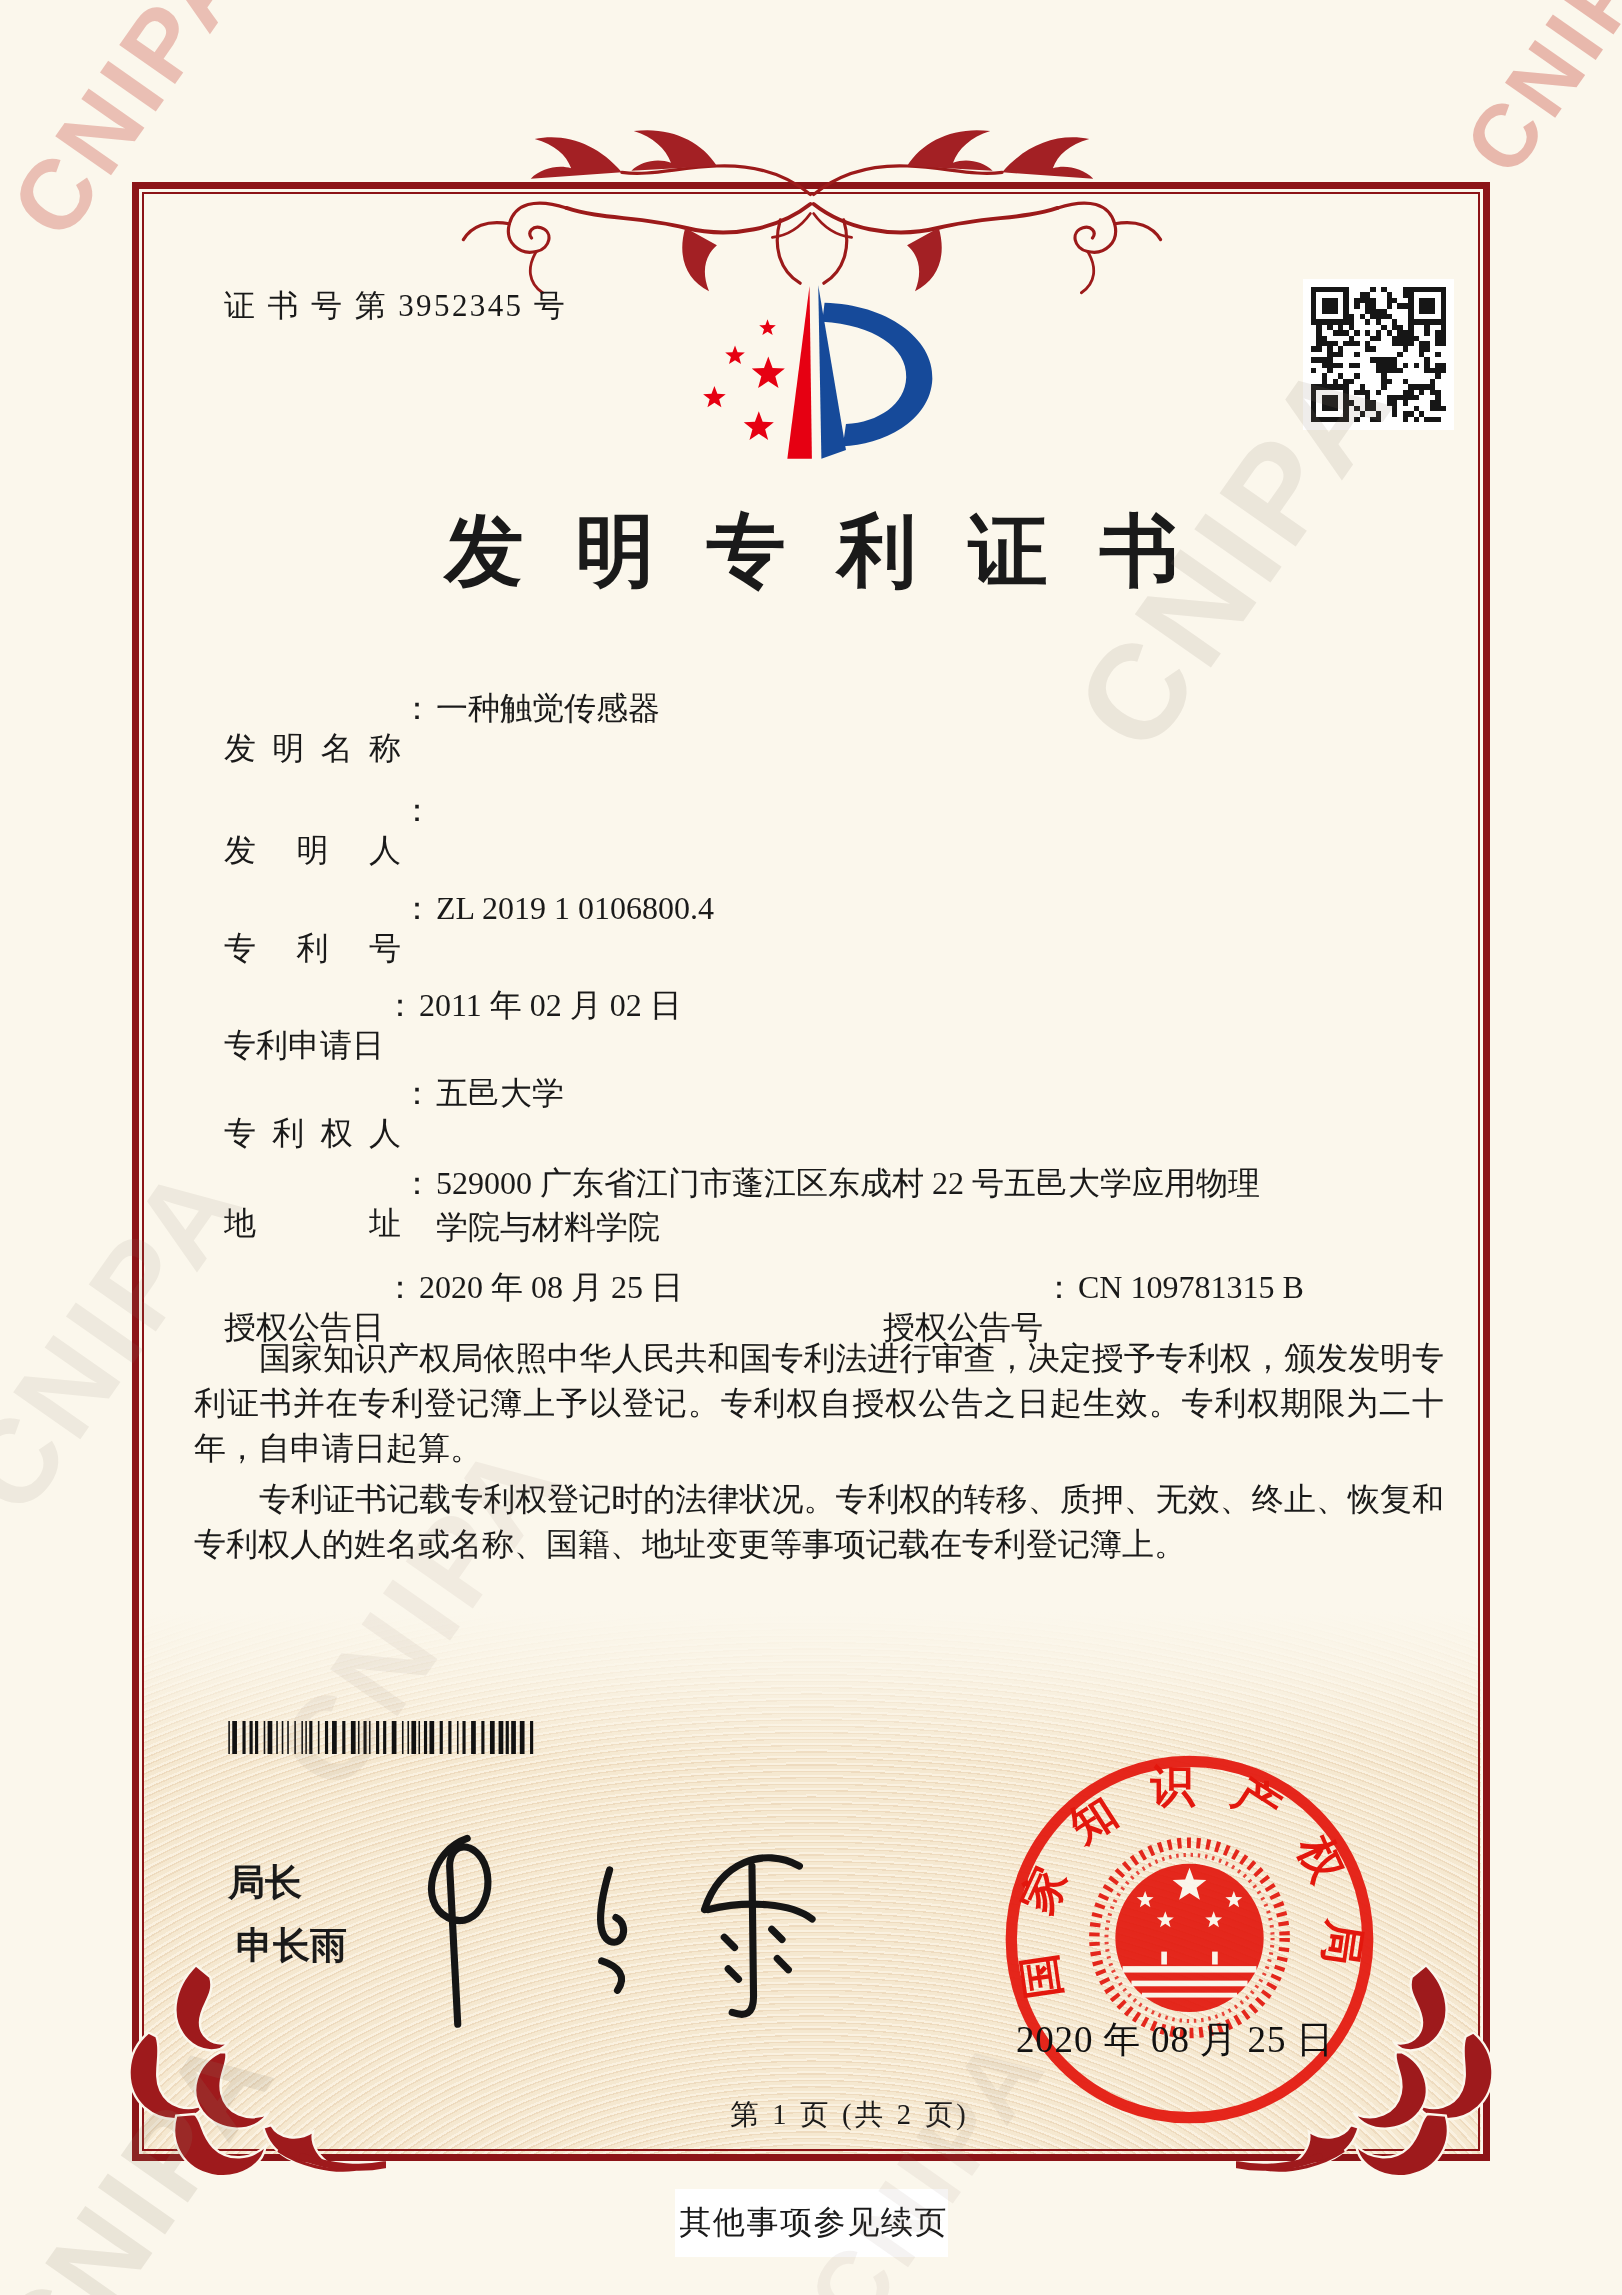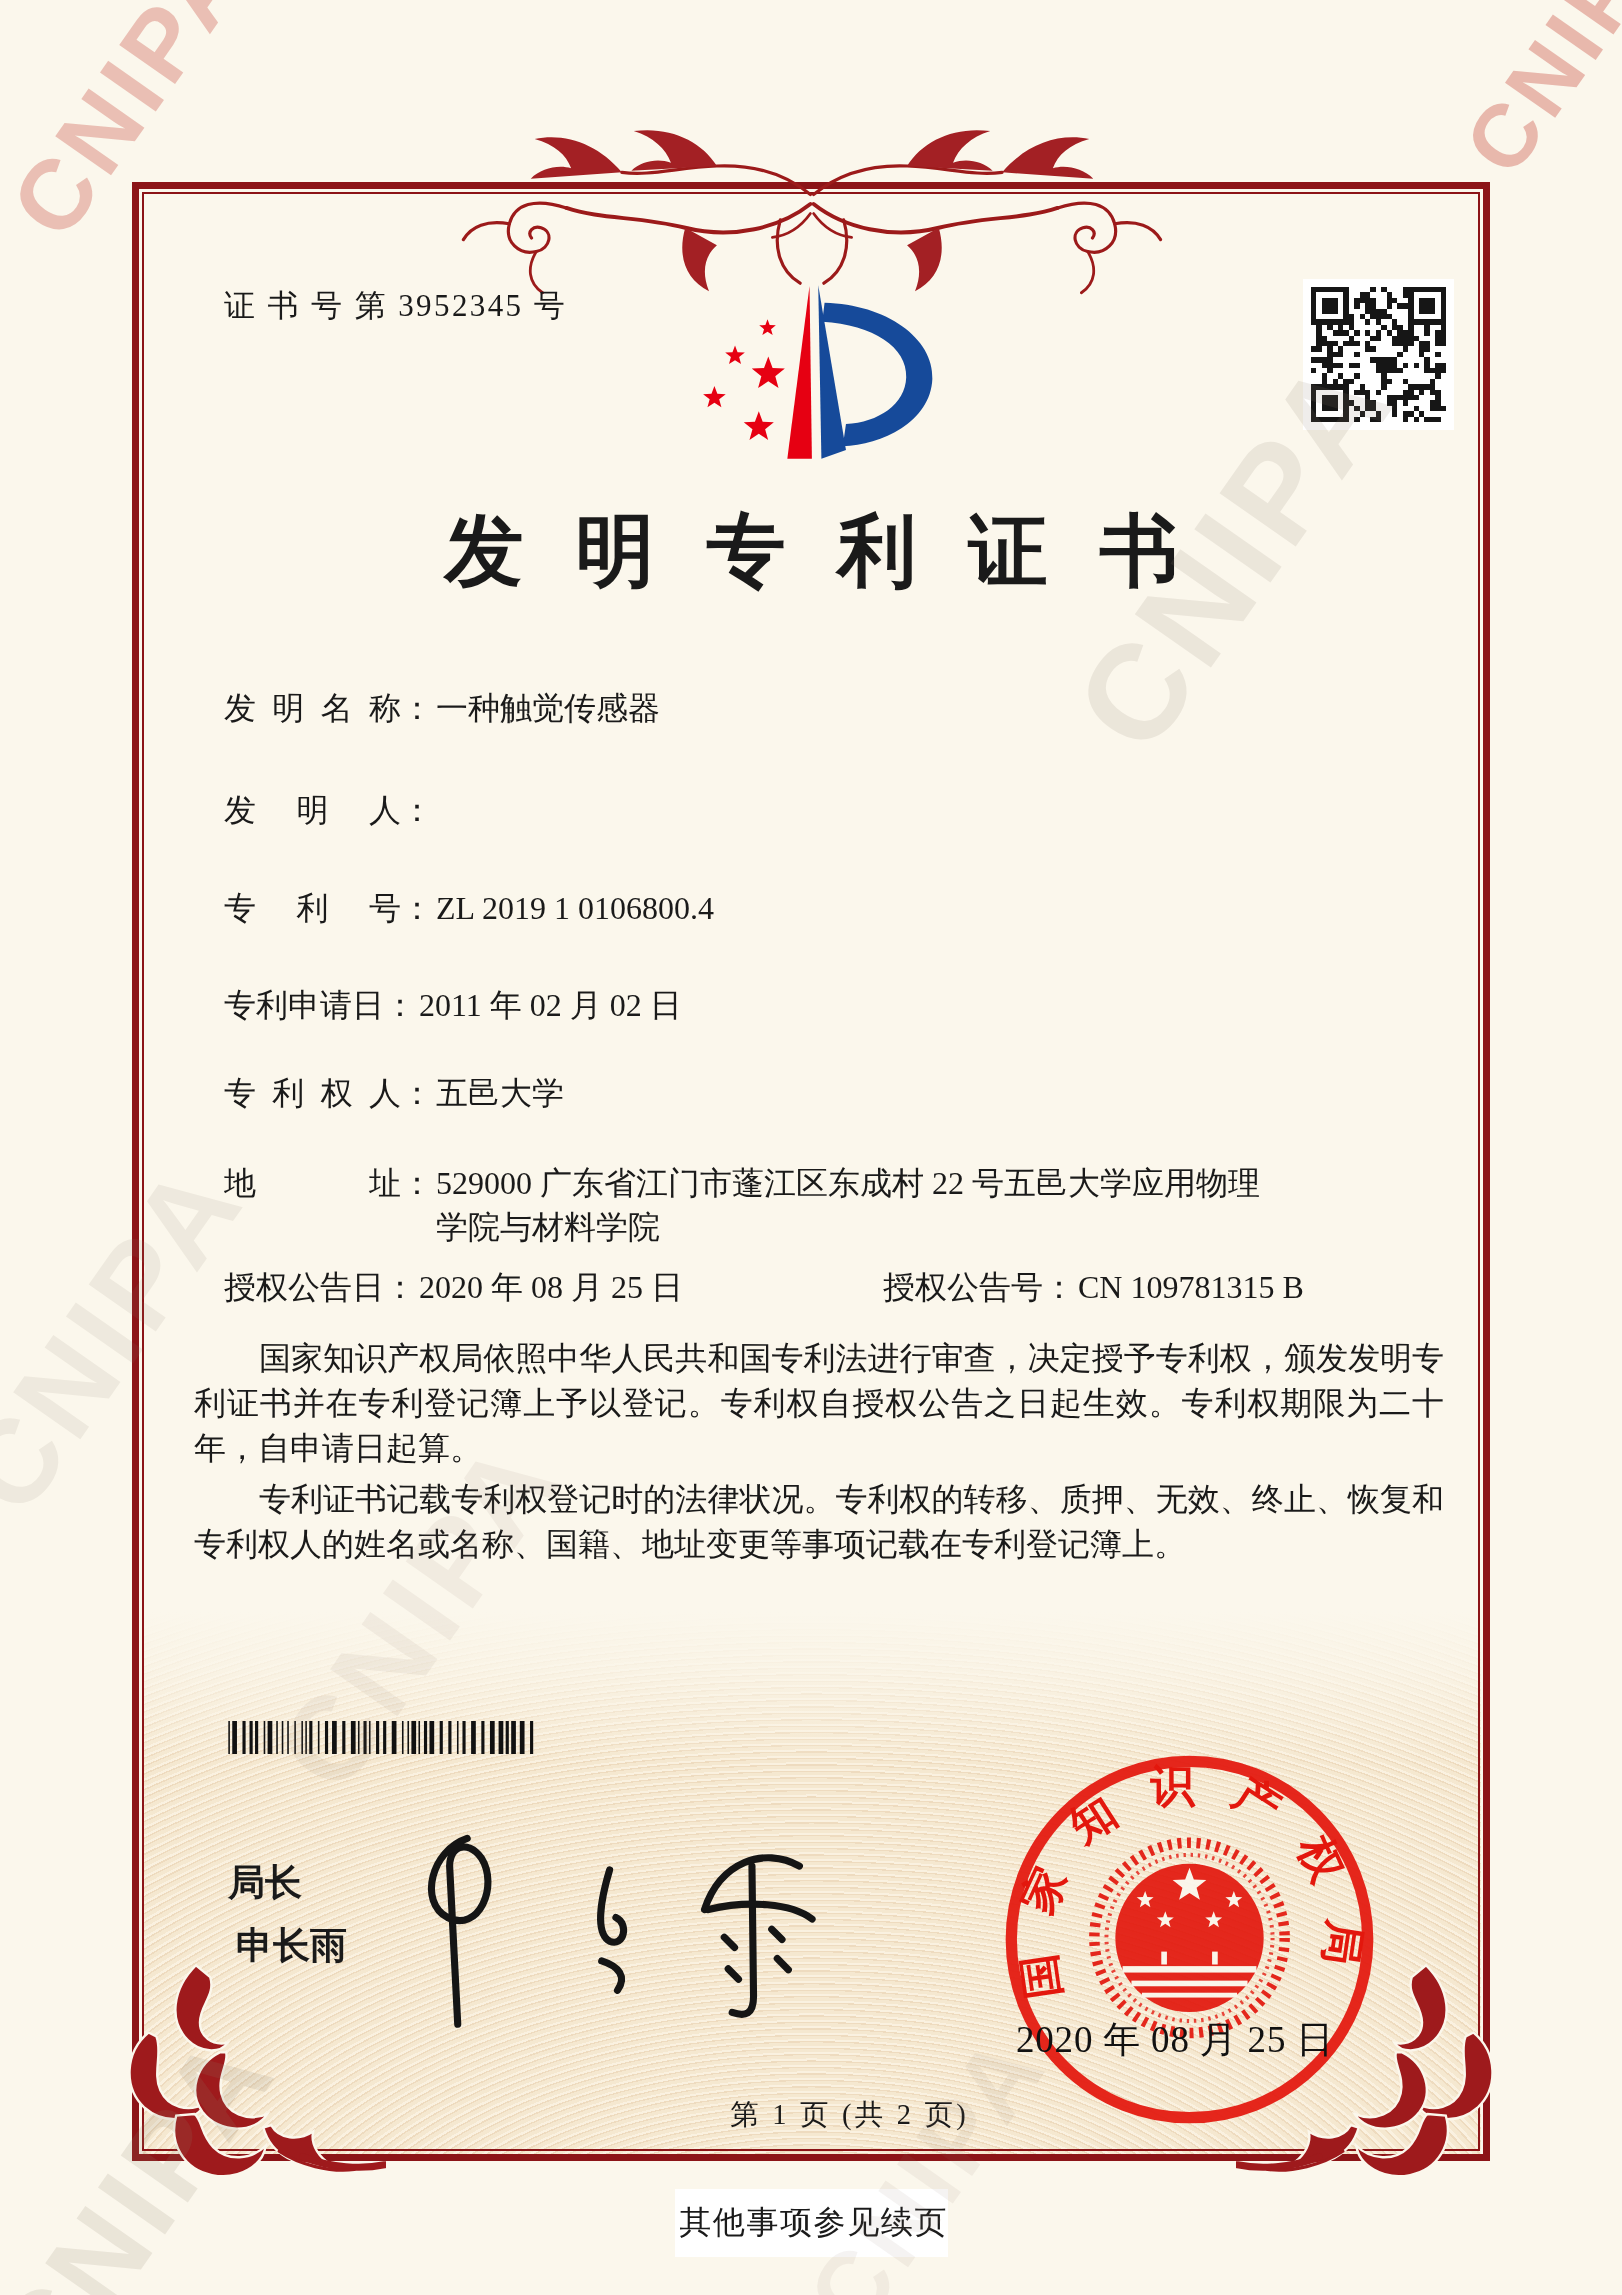--- a/index.html
+++ b/index.html
@@ -40,21 +40,21 @@
   .corner-right{left:1236px;top:1957px;transform:scaleX(-1);}
   
   .cert-no{position:absolute;left:224px;top:285px;font-size:31px;letter-spacing:2.4px;}
   .logo{position:absolute;left:674px;top:255px;}
   .qr-box{position:absolute;left:1303px;top:279px;width:151px;height:151px;background:#fff;
           display:flex;align-items:center;justify-content:center;}
   .title{position:absolute;left:0;top:499px;width:100%;text-align:center;
          font-size:79px;font-weight:bold;letter-spacing:52px;text-indent:52px;}
   
   .frow{position:absolute;left:224px;display:flex;font-size:32px;line-height:44px;}
-  .flabel{display:inline-block;width:177px;text-align:justify;text-align-last:justify;flex:none;}
+  .flabel{display:inline-block;width:177px;text-align:justify;text-align-last:justify;flex:none;margin-top:40px;}
   .flabel.compact{width:auto;text-align:left;text-align-last:left;}
   .fcolon{width:35px;flex:none;}
   .fvalue{white-space:nowrap;}
   .fvalue.addr{white-space:normal;width:824px;text-align:justify;}
   
   .paras{position:absolute;left:194px;top:1336px;width:1250px;
          font-size:32px;line-height:45px;text-align:justify;}
   .paras p{margin:0 0 6.3px 0;text-indent:65px;}
   
   .barcode{position:absolute;left:227px;top:1721px;}

